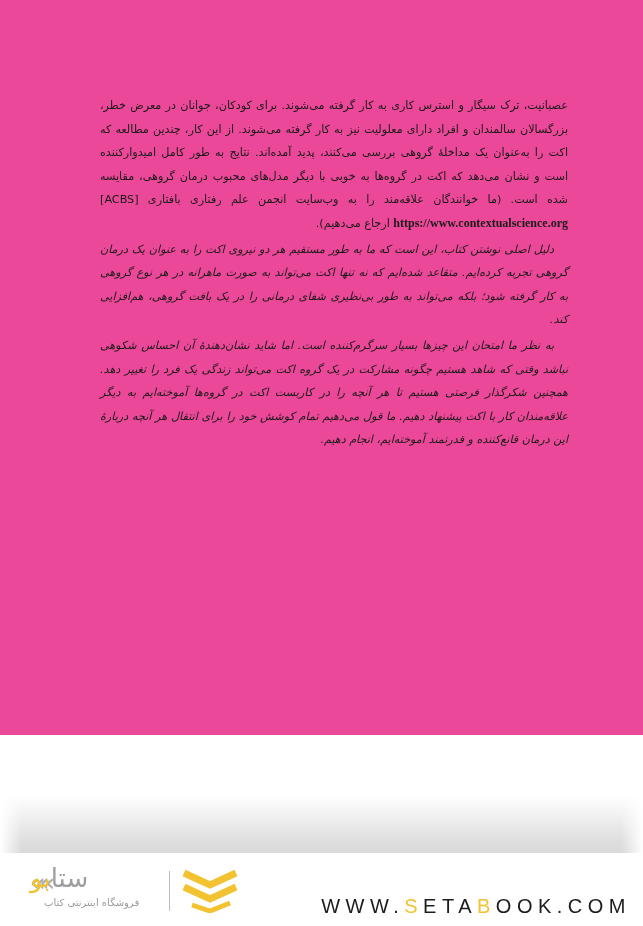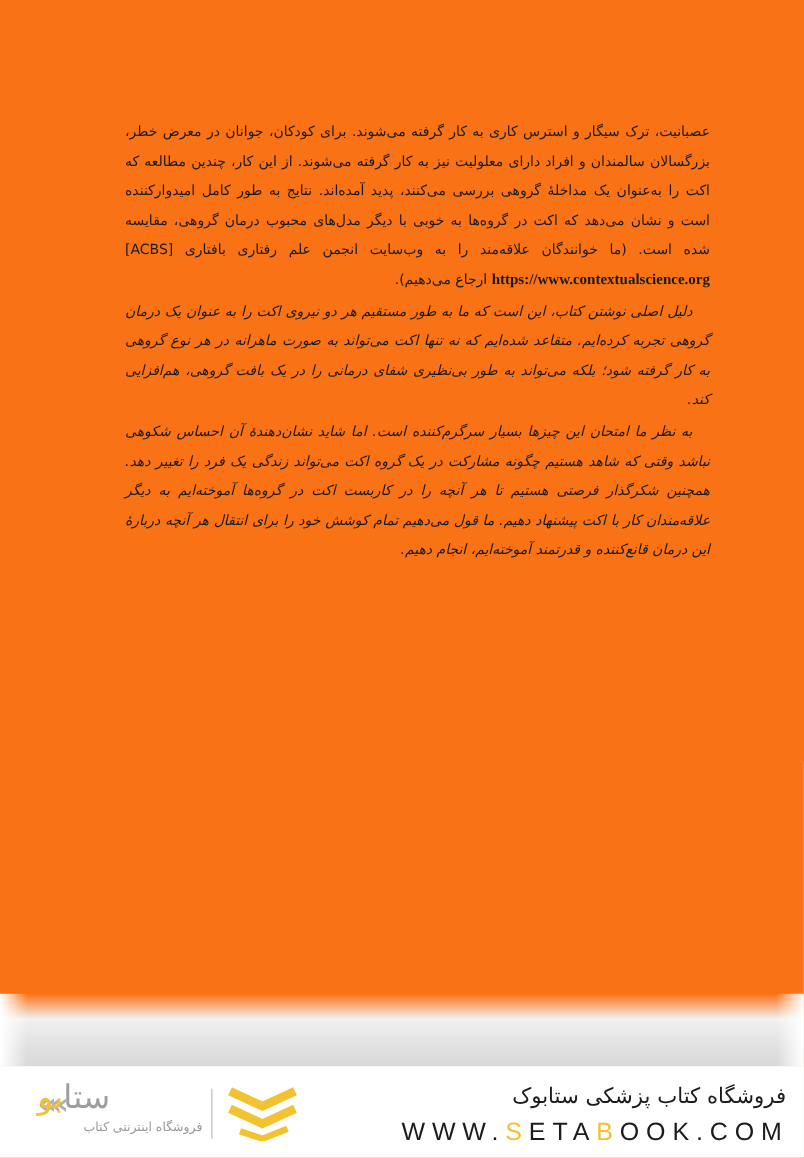--- a/index.html
+++ b/index.html
@@ -1,21 +1,21 @@
 <!DOCTYPE html>
 <html><head>
   <meta charset="utf-8">
   <style>
     html, body { margin: 0; padding: 0; }
     body {
       width: 643px; height: 926px; background: #ffffff; position: relative; overflow: hidden;
       font-family: "DejaVu Sans", sans-serif;
     }
     .page {
-      position: absolute; left: 0; top: 0; width: 643px; height: 853px; background: #f97316;
+      position: absolute; left: 0; top: 0; width: 643px; height: 735px; background: #ec4899;
     }
     .page-shade {
       position: absolute; left: 0; top: 795px; width: 643px; height: 58px;
       background: linear-gradient(to bottom, rgba(255,255,255,0) 0%, #f1f1f1 35%, #dedede 80%, #d9d9d9 100%);
     }
     .page-shade::before, .page-shade::after {
       content: ""; position: absolute; top: 0; width: 22px; height: 58px;
     }
     .page-shade::before { left: 0; background: linear-gradient(to right, #ffffff, rgba(255,255,255,0)); }
     .page-shade::after { right: 0; background: linear-gradient(to left, #ffffff, rgba(255,255,255,0)); }
@@ -37,21 +37,21 @@
     .logo { position: absolute; left: 30px; top: 10px; width: 220px; height: 55px; }
     .logo-chevron { position: absolute; left: 150px; top: 6px; width: 60px; height: 44px; }
     .logo-divider { position: absolute; left: 139px; top: 8px; width: 1px; height: 40px; background: #bdbdbd; }
     .logo-brand {
       position: absolute; left: 0; top: 0; width: 132px; height: 32px; text-align: left;
       font-size: 26px; font-weight: normal; color: #9e9e9e; letter-spacing: -1px; direction: rtl;
     }
     .logo-brand .accent { color: #f2c230; }
     .logo-arrows { position: absolute; left: 0; top: 6px; font-size: 24px; color: #b0b0b0; font-weight: bold; letter-spacing: -6px; }
     .logo-tagline {
-      position: absolute; left: 14px; top: 34px; width: 118px; text-align: right; direction: rtl;
+      position: absolute; left: 14px; top: 34px; width: 118px; text-align: left; direction: rtl;
       font-size: 10px; color: #9a9a9a;
     }
     .store-title {
       position: absolute; right: 14px; top: 14px; direction: rtl;
       font-size: 17px; color: #1c1c1c;
     }
     .store-url {
       position: absolute; right: 12px; top: 42px;
       font-family: "Liberation Sans", sans-serif; font-size: 20px; letter-spacing: 5.5px; color: #1c1c1c;
     }
@@ -76,15 +76,14 @@
     <span class="logo-arrows"><span>«</span><span>«</span></span>
     <div class="logo-brand"><span>ستا</span><span class="accent">بو</span></div>
     <div class="logo-tagline">فروشگاه اینترنتی کتاب</div>
     <div class="logo-divider"></div>
     <svg class="logo-chevron" viewBox="0 0 60 44">
       <polyline points="4,4 30,16 56,4" fill="none" stroke="#f2c230" stroke-width="7" stroke-linejoin="miter"></polyline>
       <polyline points="4,18 30,30 56,18" fill="none" stroke="#f2c230" stroke-width="7" stroke-linejoin="miter"></polyline>
       <polyline points="12,36 30,42 50,34" fill="none" stroke="#f2c230" stroke-width="5"></polyline>
     </svg>
   </div>
-  <div class="store-title">فروشگاه کتاب پزشکی ستابوک</div>
   <div class="store-url"><span>WWW.</span><span class="hl">S</span><span>ETA</span><span class="hl">B</span><span>OOK.COM</span></div>
 </div>
 
 </body></html>

